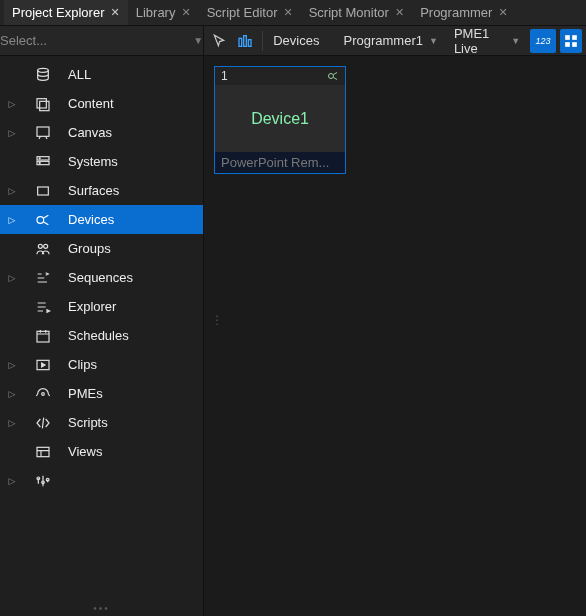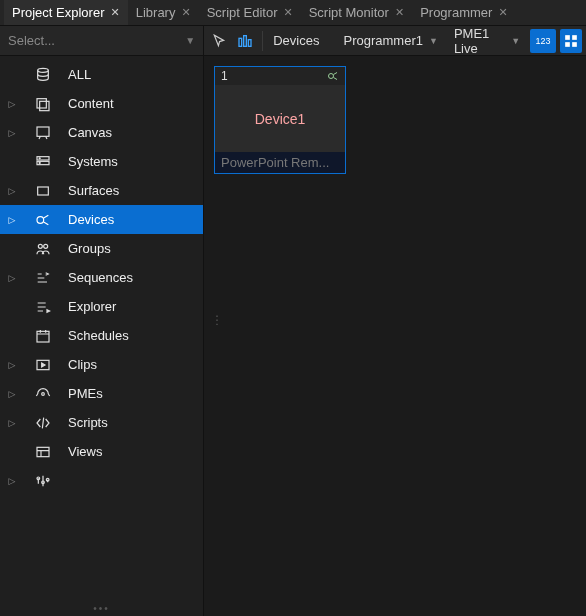--- a/index.html
+++ b/index.html
@@ -43,21 +43,21 @@
     border-right: 1px solid #111;
     display: flex;
     flex-direction: column;
     position: relative;
   }
   .select-bar {
     display: flex;
     align-items: center;
     justify-content: space-between;
     height: 30px;
-    padding: 0 8px;
+    padding: 0 0;
     color: #888;
     border-bottom: 1px solid #111;
     background: #262626;
     cursor: pointer;
   }
   .select-bar .chev { font-size: 10px; color: #777; }
 
   .tree { flex: 1; overflow-y: auto; padding-top: 4px; }
   .tree-row {
     display: flex;
@@ -110,20 +110,21 @@
     border-bottom: 1px solid #111;
     padding: 0 4px;
     gap: 4px;
   }
   .tool-btn {
     width: 26px; height: 24px;
     display:flex; align-items:center; justify-content:center;
     border-radius: 2px;
     cursor: pointer;
     color: #bbb;
+    font-style: italic;
   }
   .tool-btn.blue { color: #3aa3ff; }
   .tool-btn.active { background: #0a6ed1; color: #fff; }
   .tool-sep { width:1px; height:20px; background:#3a3a3a; margin:0 2px; }
   .crumb { color: #ddd; padding: 0 10px 0 4px; }
   .dd {
     display:flex; align-items:center; gap:6px;
     color:#ddd; padding: 0 6px; height:24px;
     cursor: pointer;
   }
@@ -144,21 +145,21 @@
   }
   .tile-head {
     display:flex; justify-content:space-between; align-items:center;
     padding: 2px 6px;
     background: #232323;
     font-size: 12px;
     color:#ddd;
   }
   .tile-body {
     flex:1; display:flex; align-items:center; justify-content:center;
-    color:#fca5a5; font-size:14px;text-align:center;
+    color:#86efac; font-size:16px;text-align:center;
   }
   .tile-foot {
     padding: 3px 6px;
     background: #0f172a;
     font-size: 13px;
     color: #777;
     white-space: nowrap; overflow: hidden; text-overflow: ellipsis;
   }
   svg { display:block; }
 </style>

